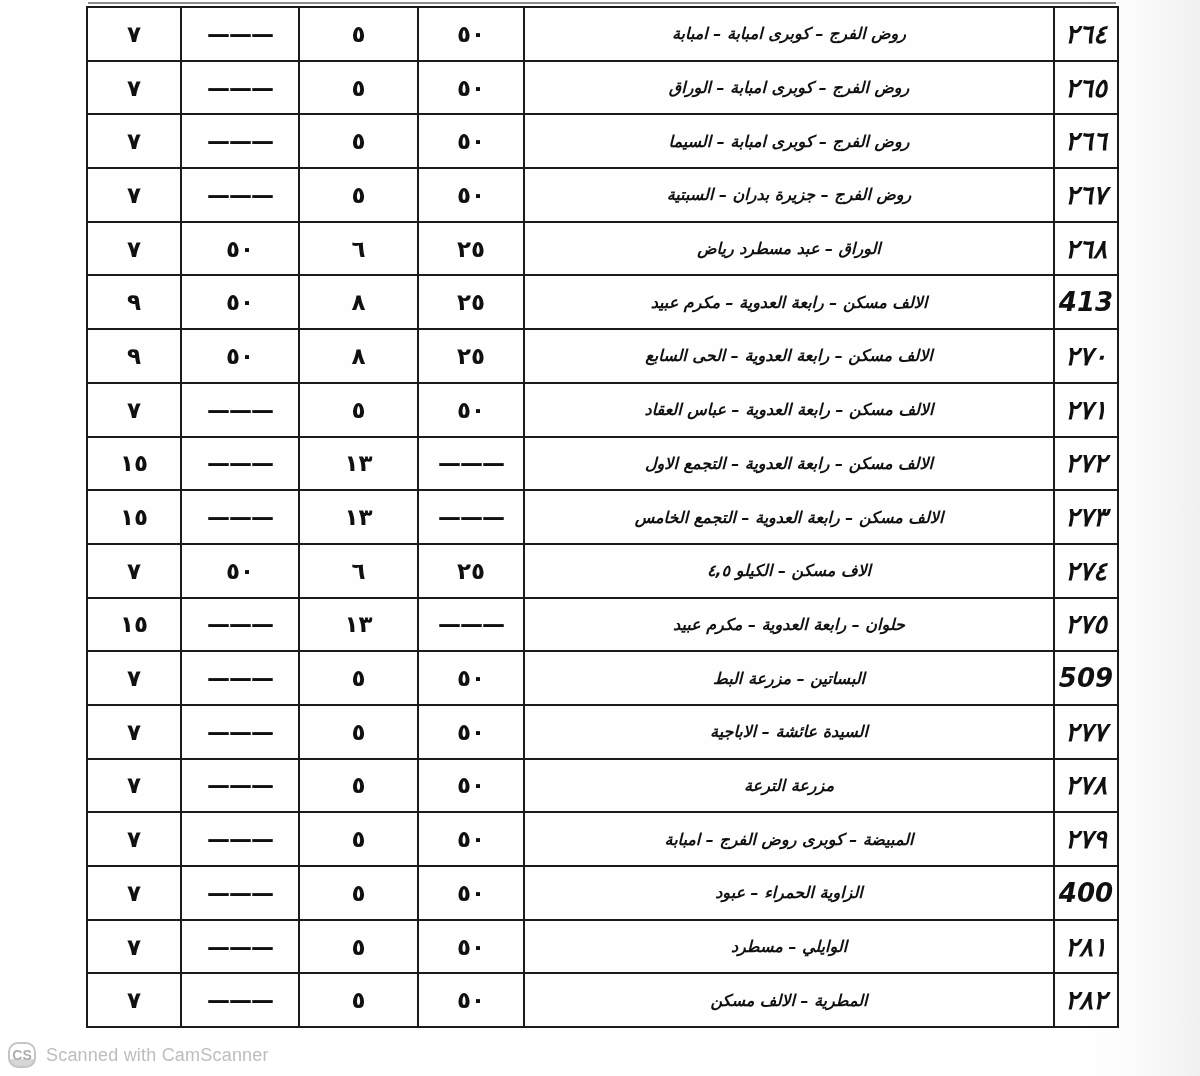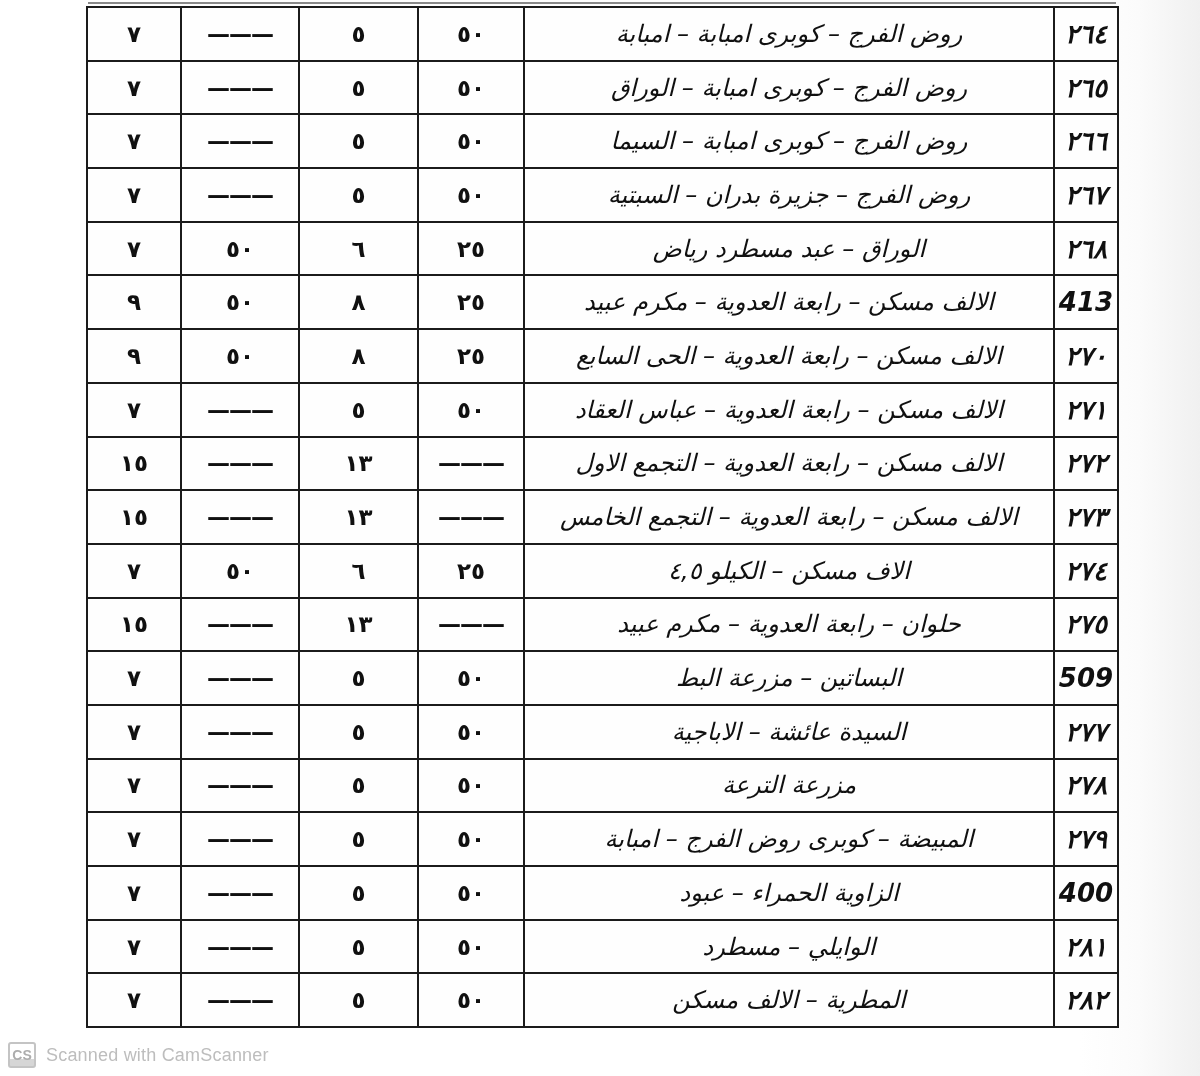--- a/index.html
+++ b/index.html
@@ -49,22 +49,22 @@
   tr.route-row { height: 53.7px; }
   td.no-cell {
     font-size: 26px;
     font-weight: 700;
     font-style: italic;
   }
   td.name-cell {
     text-align: right;
     padding-right: 16px;
     padding-left: 6px;
-    font-size: 24px;
-    font-weight: 400;
+    font-size: 16px;
+    font-weight: 700;
     font-style: italic;
     white-space: nowrap;
   }
   td.num-cell {
     font-size: 23px;
     font-weight: 700;
     letter-spacing: -1px;
   }
   
   .footer {
@@ -73,21 +73,21 @@
     top: 1042px;
     display: flex;
     align-items: center;
     gap: 10px;
     font-family: "Liberation Sans", sans-serif;
   }
   .cs-badge {
     width: 28px;
     height: 26px;
     border: 2px solid #c4c4c4;
-    border-radius: 3px;
+    border-radius: 10px;
     color: #adadad;
     font-size: 14px;
     font-weight: 700;
     display: flex;
     align-items: center;
     justify-content: center;
     background: linear-gradient(to bottom, #ffffff 70%, #d6d6d6 70%);
     box-sizing: border-box;
   }
   .cs-text {

